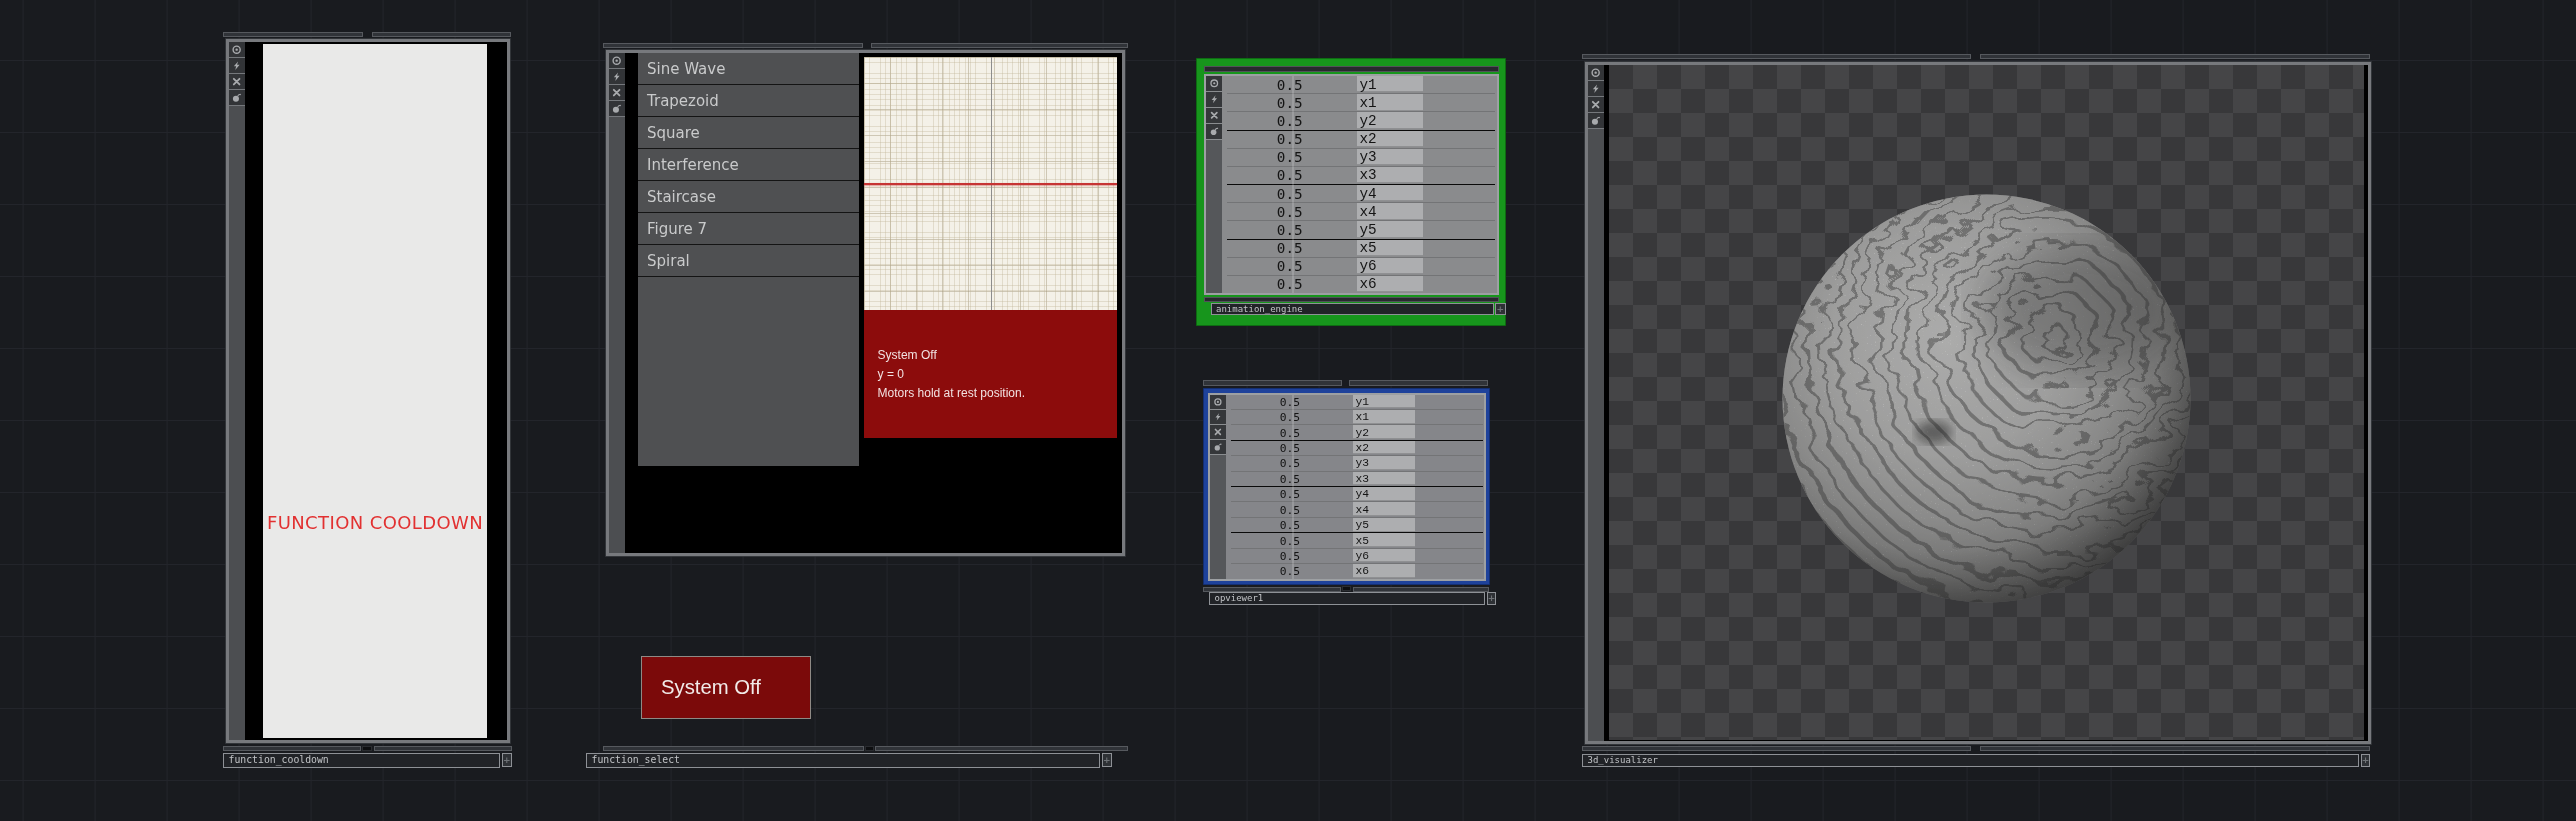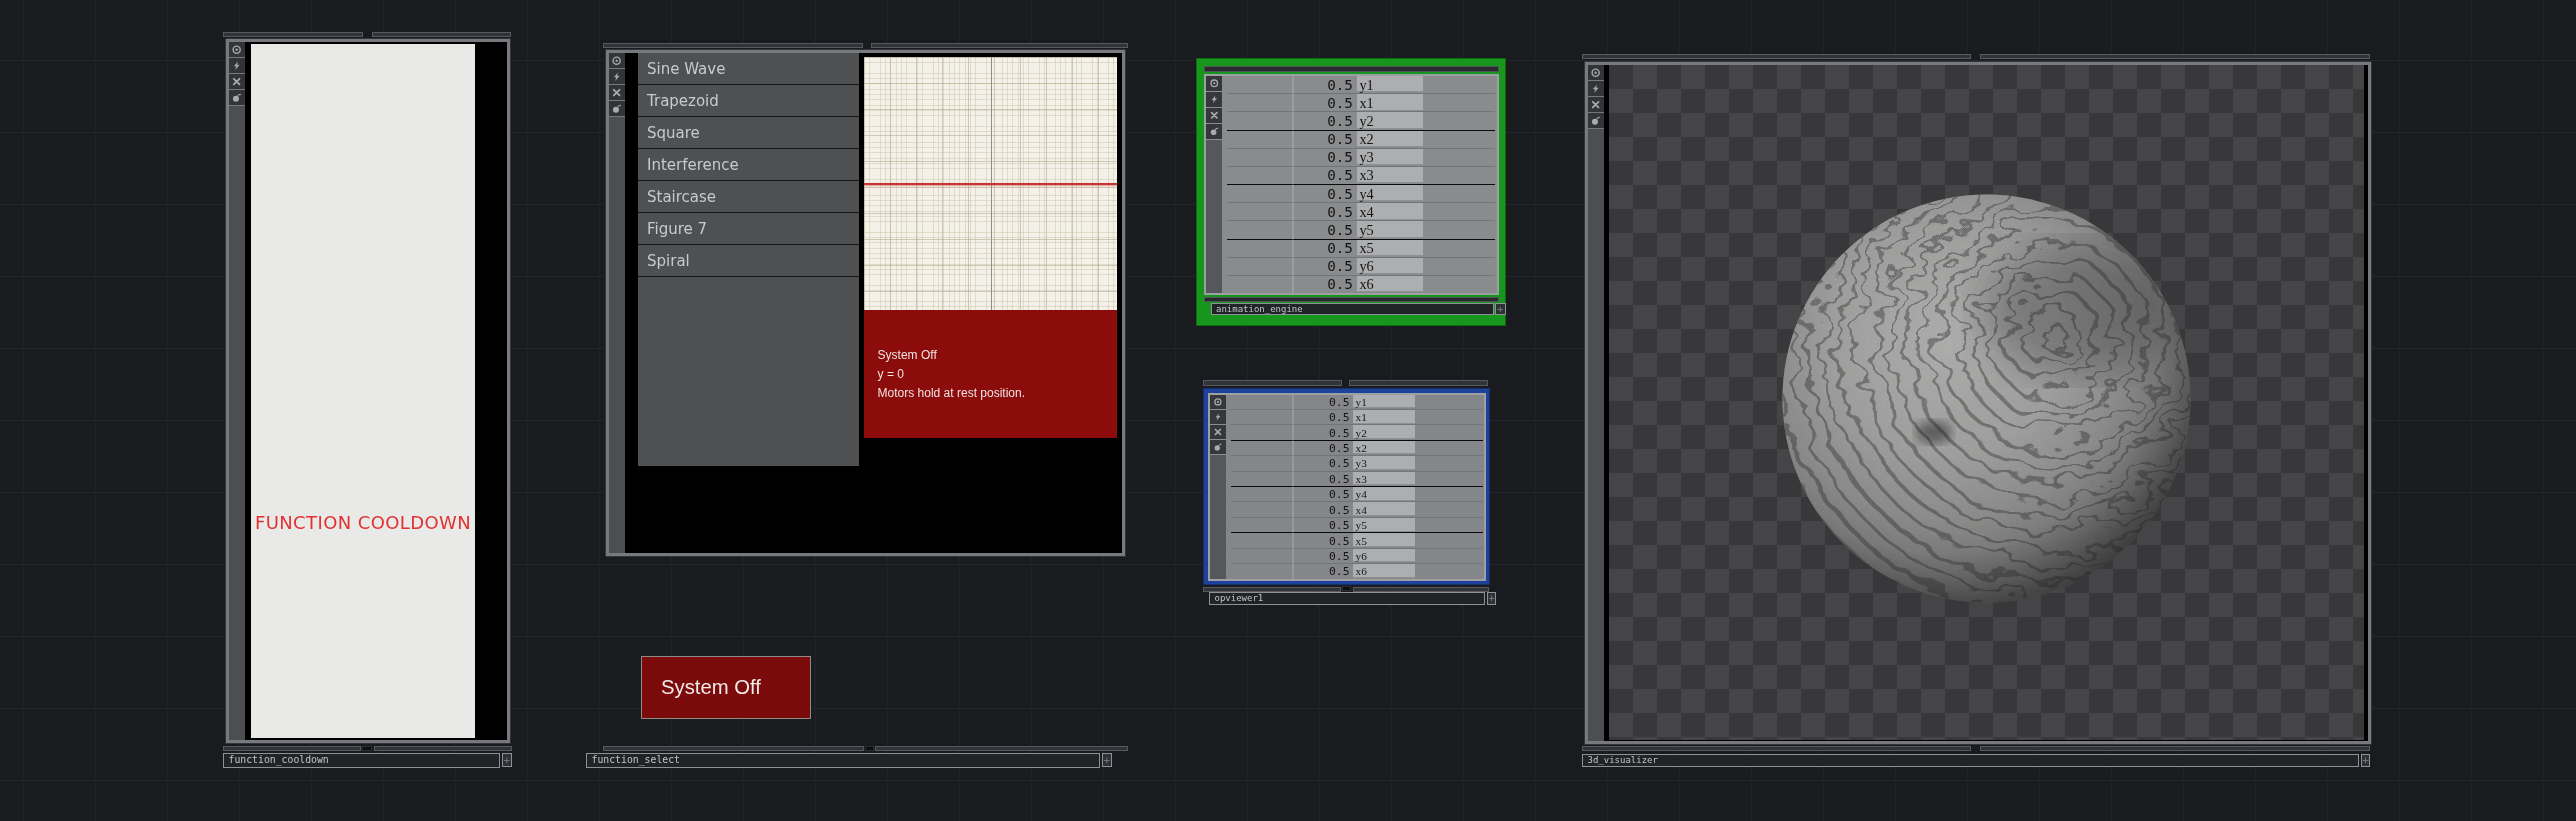--- a/index.html
+++ b/index.html
@@ -28,21 +28,21 @@
   .name-bar{ position:absolute; display:flex; }
   .name-field{ height:15px; background:#212327; border:0.8px solid #8e9196; color:#c2c4c7;
                font-family:"DejaVu Sans Mono", monospace; font-size:9.8px; line-height:12px;
                padding:0 4.5px; overflow:hidden; white-space:nowrap; }
   .plus-btn{ width:10.5px; height:13.6px; margin-left:1.5px; background:#2e3135; border:0.8px solid #8e9196;
              color:#6f7377; font-size:9px; font-weight:bold; line-height:12px; text-align:center;
              cursor:pointer; font-family:"DejaVu Sans", sans-serif; }
 
   
   #p1-frame{ left:226px; top:39px; width:284px; height:704px; }
-  #p1-white{ position:absolute; left:18px; top:1.5px; width:224px; height:694px; background:#e9e9e8; margin-left:4px; }
+  #p1-white{ position:absolute; left:18px; top:1.5px; width:224px; height:694px; background:#e9e9e8; margin-left:16px; }
   #p1-msg{ position:absolute; left:50%; top:68.9%; transform:translate(-50%,-50%);
            color:#e23131; font-size:18px; letter-spacing:0.4px; white-space:nowrap;
            font-family:"DejaVu Sans", sans-serif; }
 
   
   #p2-frame{ left:606px; top:50px; width:519px; height:506px; }
   #p2-list{ position:absolute; left:29px; top:0; width:221px; height:413px; background:#4f5052; }
   .fs-item{ height:32px; border-bottom:1.5px solid #141414; display:flex; align-items:center;
             padding-left:9px; color:#c9cacb; font-size:15px; cursor:pointer;
             font-family:"DejaVu Sans", sans-serif; }
@@ -82,23 +82,23 @@
   
   .ch-rows{ position:relative; }
   .ch-rows::before{ content:""; position:absolute; left:24.5%; top:0; bottom:0; width:1.5px;
                     background:rgba(255,255,255,.16); z-index:2; }
   .ch-row{ position:relative; flex:1; border-bottom:0.8px solid #737476; cursor:ew-resize; }
   .ch-row.thick{ border-bottom:1.5px solid #0a0a0a; }
   .ch-row:last-child{ border-bottom:none; }
   .ch-box{ position:absolute; left:48.6%; width:24.8%; top:0; bottom:0.8px; background:#adaeb0;
            border-bottom:0.8px solid #8f9092; }
   .ch-val{ position:absolute; left:0; width:47.2%; top:50%; transform:translateY(-50%);
-           text-align:right; color:#141414; font-family:"DejaVu Sans Mono", monospace; z-index:3; }
+           text-align:center; color:#141414; font-family:"DejaVu Sans Mono", monospace; z-index:3; }
   .ch-lbl{ position:absolute; left:49.6%; top:50%; transform:translateY(-50%);
-           color:#141414; font-family:Liberation Serif, serif; z-index:3; }
+           color:#141414; font-family:Liberation Mono, monospace; z-index:3; }
   #p3-rows .ch-val, #p3-rows .ch-lbl{ font-size:14.3px; }
 
   
   #p4-box{ position:absolute; left:1203px; top:388px; width:287px; height:197px;
            background:#1e429b; box-shadow:inset 0 0 0 0.8px #122a66; }
   #p4-view{ position:absolute; left:4.5px; top:4.5px; width:278px; height:188px;
             border:2.3px solid #9da0a3; background:#85868a; }
   #p4-view .flag-strip{ width:16.6px; background:#55575a; }
   #p4-view .flag-cell{ width:16.6px; height:15px; background:#35373a; border-bottom:0.8px solid #8a8d90; }
   #p4-rows{ position:absolute; left:21px; top:0; bottom:0; width:252px; display:flex; flex-direction:column; }

